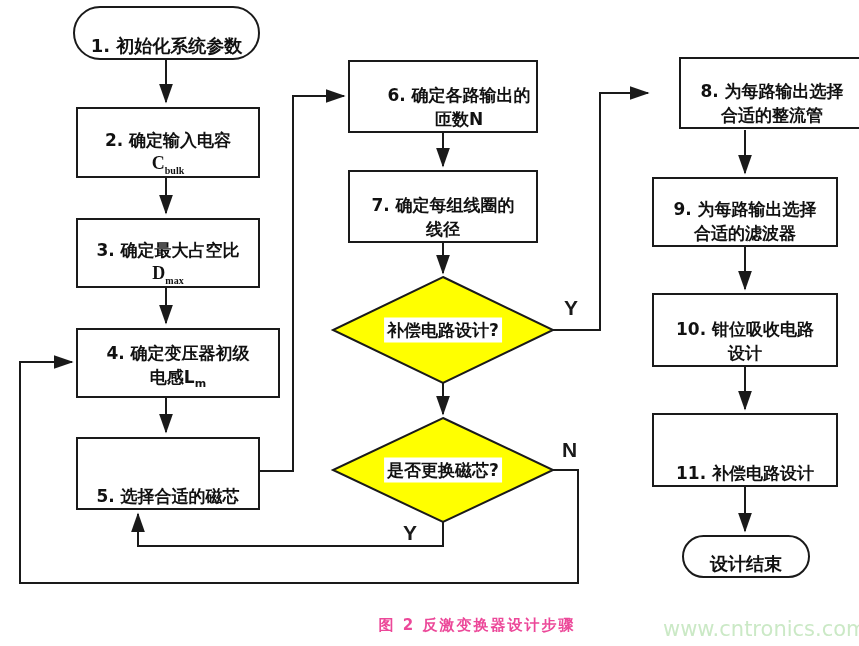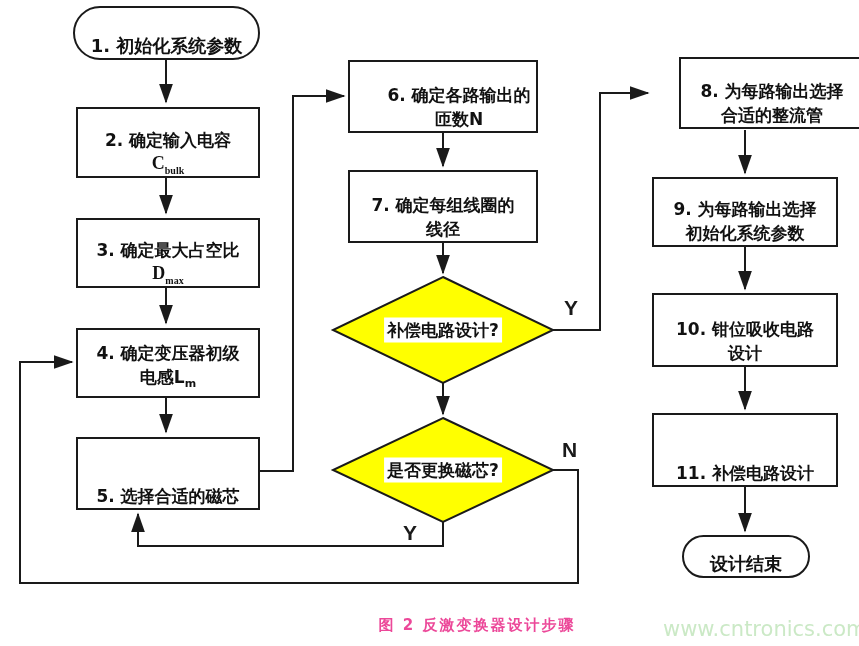--- a/index.html
+++ b/index.html
@@ -79,21 +79,21 @@
   <div class="node" style="left: 76px; top: 107px; width: 184px; height: 71px; border-color: rgb(26, 26, 26);">
     <div>2. 确定输入电容</div>
     <div class="serifline"><span>C</span><sub>bulk</sub></div>
   </div>
 
   <div class="node" style="left: 76px; top: 218px; width: 184px; height: 70px; border-color: rgb(26, 26, 26);">
     <div>3. 确定最大占空比</div>
     <div class="serifline"><span>D</span><sub>max</sub></div>
   </div>
 
-  <div class="node" style="left: 76px; top: 328px; width: 184px; height: 70px; border-color: rgb(26, 26, 26);">
+  <div class="node" style="left: 76px; top: 328px; width: 204px; height: 70px; border-color: rgb(26, 26, 26);">
     <div>4. 确定变压器初级</div>
     <div><span>电感L</span><sub style="font-size:11px;">m</sub></div>
   </div>
 
   <div class="node" style="left: 76px; top: 437px; width: 184px; height: 73px; border-color: rgb(26, 26, 26);">
     <div>5. 选择合适的磁芯</div>
   </div>
 
   <div class="node" style="left: 348px; top: 60px; width: 190px; height: 73px; border-color: rgb(26, 26, 26); padding-left: 32px;">
     <div>6. 确定各路输出的</div>
@@ -112,21 +112,21 @@
   <div class="branch-label" style="left:562px;top:438px;">N</div>
   <div class="branch-label" style="left:403px;top:521px;">Y</div>
 
   <div class="node" style="left: 679px; top: 57px; width: 186px; height: 72px; border-color: rgb(26, 26, 26);">
     <div>8. 为每路输出选择</div>
     <div>合适的整流管</div>
   </div>
 
   <div class="node" style="left: 652px; top: 177px; width: 186px; height: 70px; border-color: rgb(26, 26, 26);">
     <div>9. 为每路输出选择</div>
-    <div>初始化系统参数</div>
+    <div>合适的滤波器</div>
   </div>
 
   <div class="node" style="left: 652px; top: 293px; width: 186px; height: 74px; border-color: rgb(26, 26, 26);">
     <div>10. 钳位吸收电路</div>
     <div>设计</div>
   </div>
 
   <div class="node" style="left: 652px; top: 413px; width: 186px; height: 74px; border-color: rgb(26, 26, 26);">
     <div>11. 补偿电路设计</div>
   </div>

